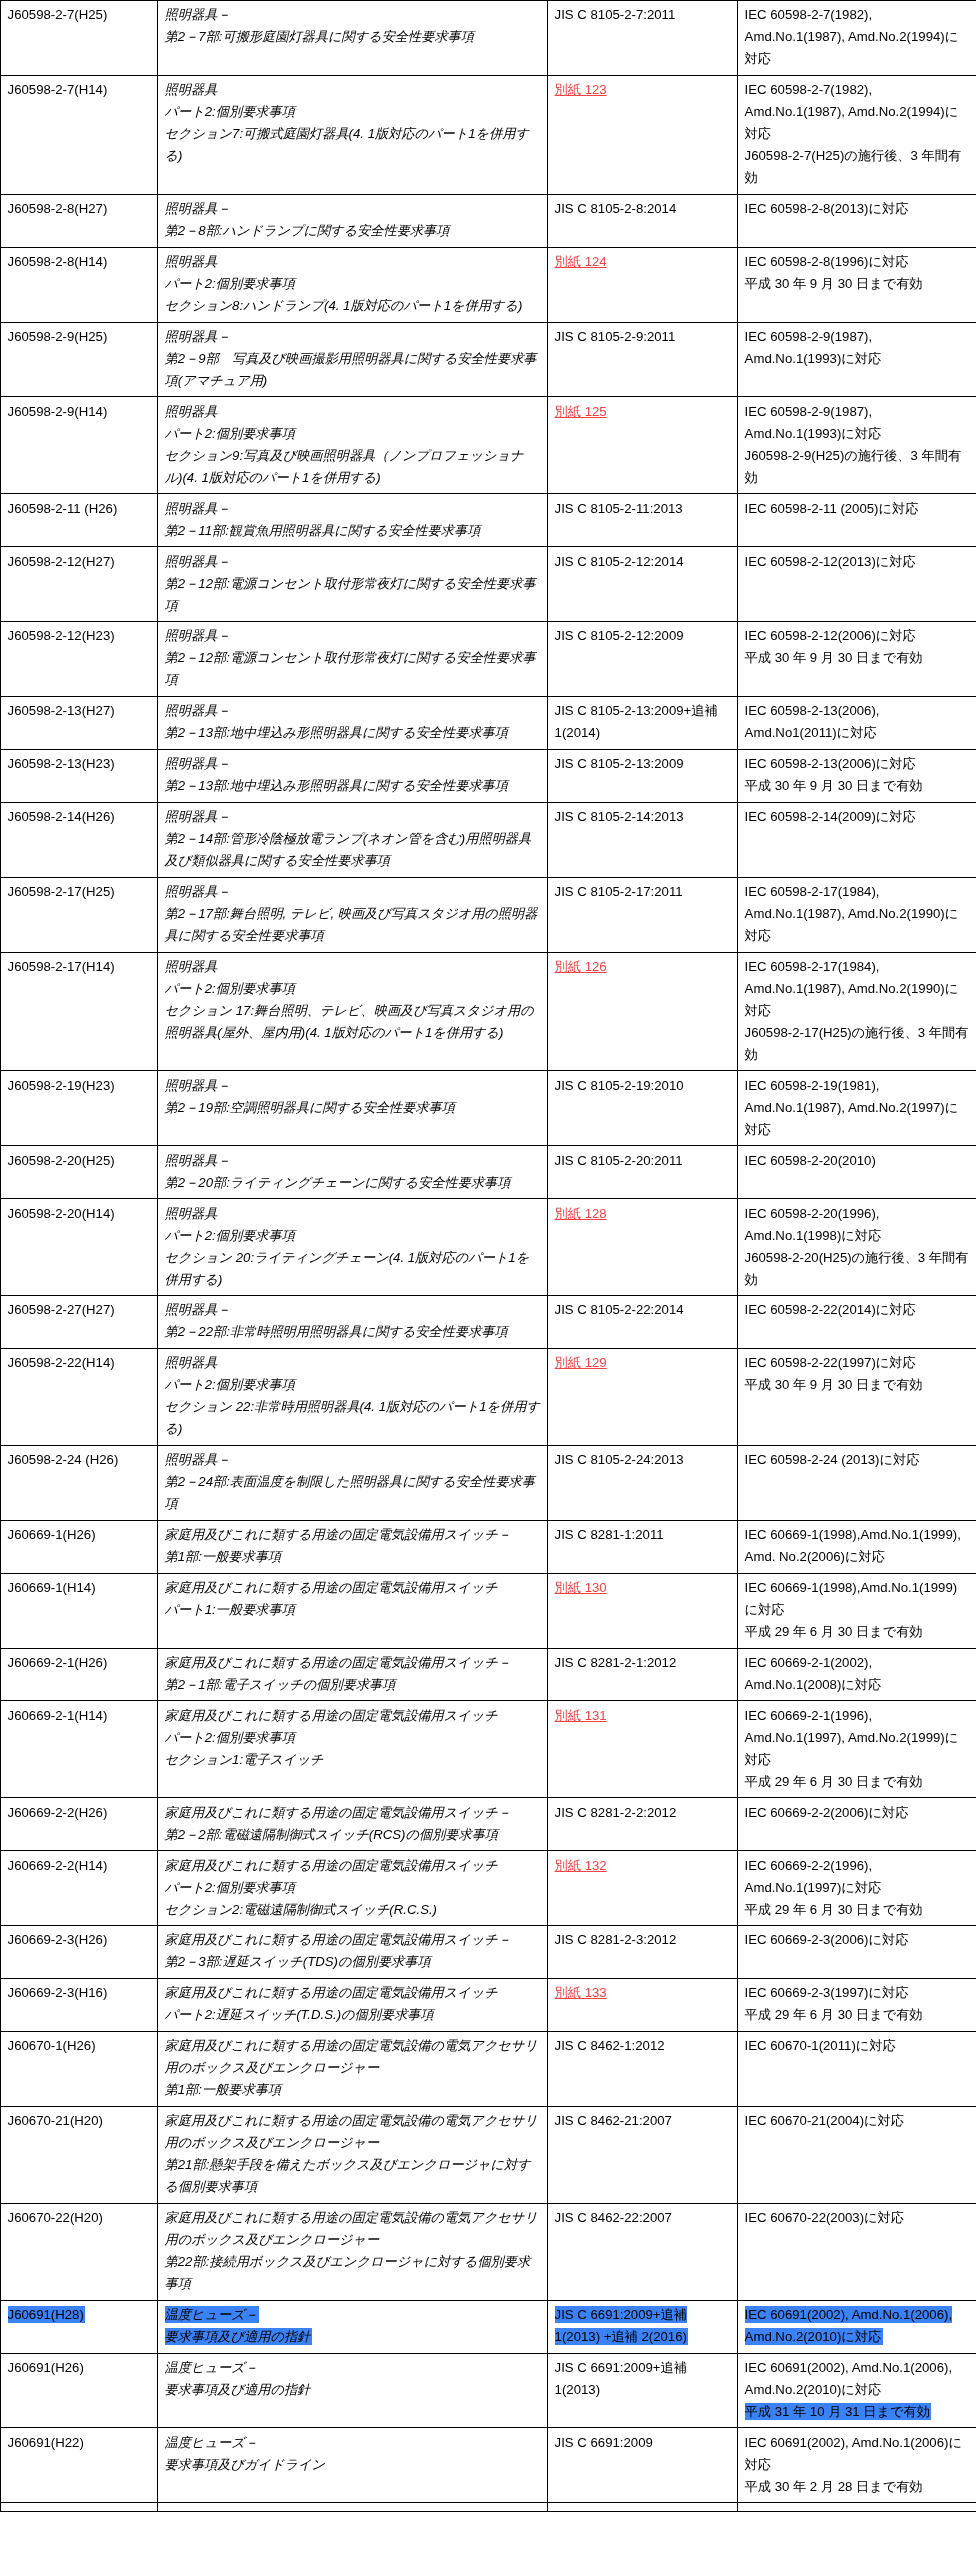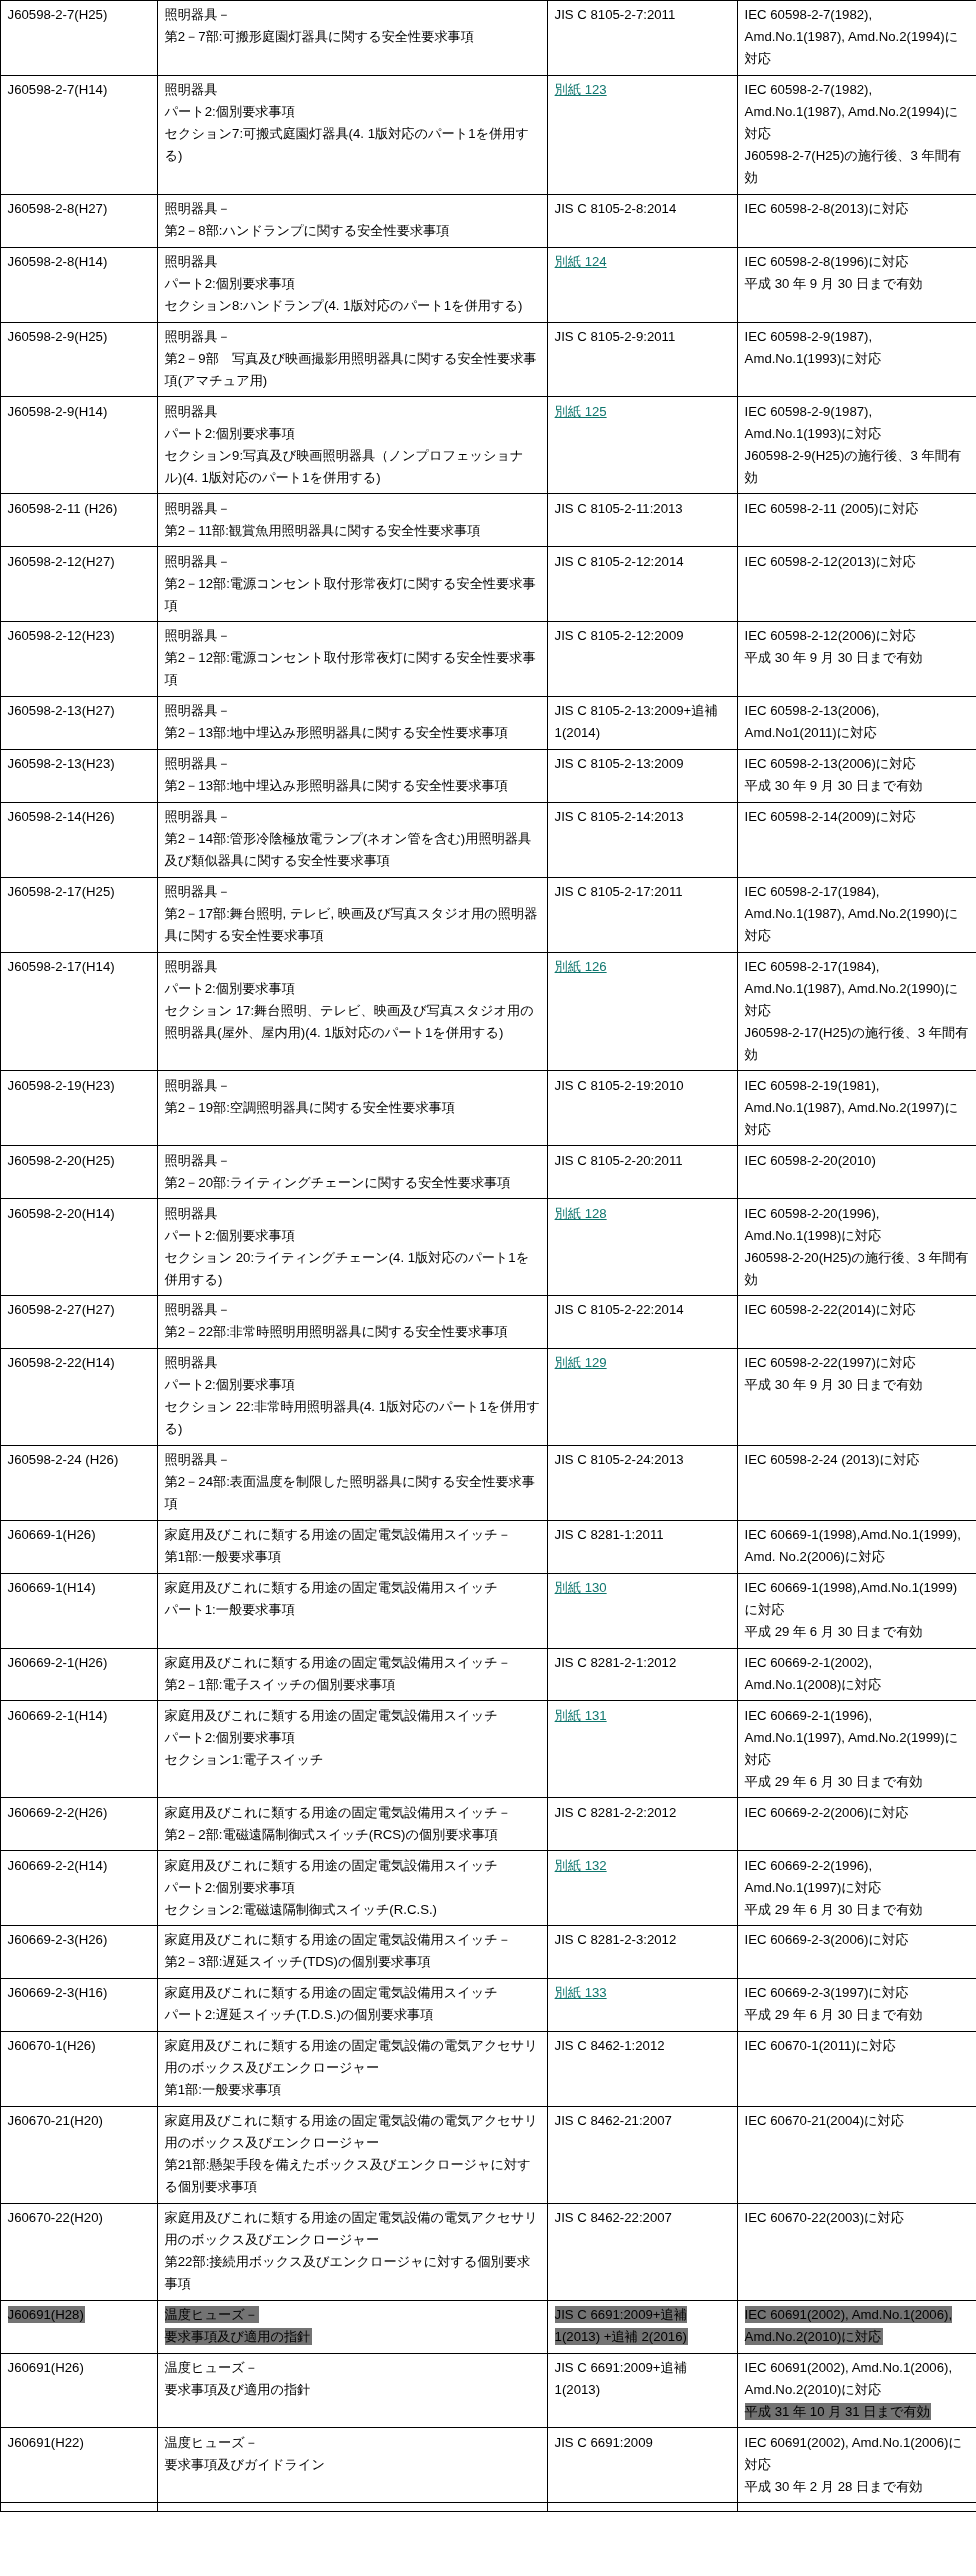--- a/index.html
+++ b/index.html
@@ -24,31 +24,31 @@
   table.std-table td {
     border: 1.3px solid #000000;
     vertical-align: top;
     font-size: 13.2px;
     line-height: 22px;
     padding: 3.3px 6.6px 4.6px 6.6px;
     word-break: break-word;
     overflow-wrap: break-word;
   }
   td.td-code  { padding-left: 10.6px; padding-right: 4px; }
-  td.td-title { padding-left: 6.6px; padding-right: 9.3px; }
+  td.td-title { padding-left: 6.6px; padding-right: 9.3px; font-style: italic; }
   td.td-jis   { padding-left: 10.6px; padding-right: 6.6px; }
   td.td-iec   { padding-left: 9.3px; padding-right: 17px; }
   .para { margin: 0; }
   a.bessi-link {
-    color: #0f766e;
+    color: #ef4444;
     text-decoration: underline;
     cursor: pointer;
   }
   mark.hl {
-    background-color: #737373;
+    background-color: #3b82f6;
     color: #000000;
     padding: 0.7px 1.3px 1.3px 0;
   }
 </style>
 </head>
 <body>
 
 <div class="page">
   <table class="std-table">
     <colgroup>

